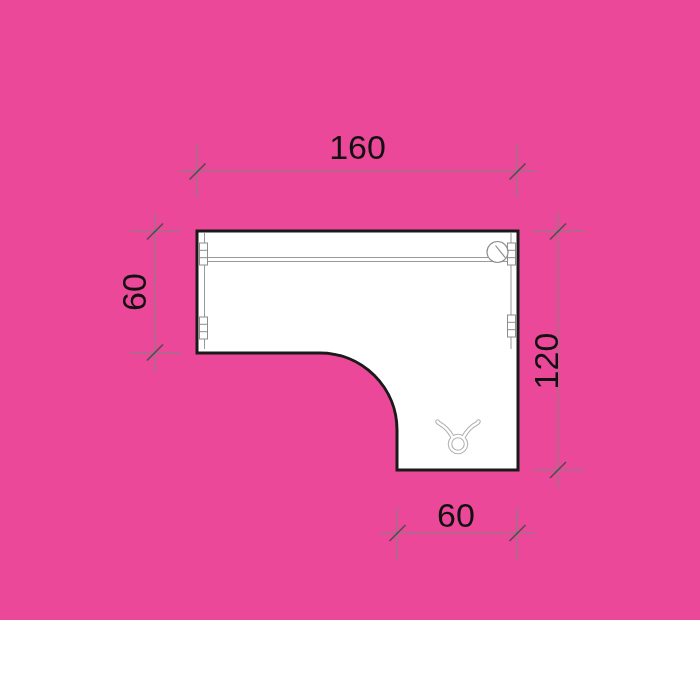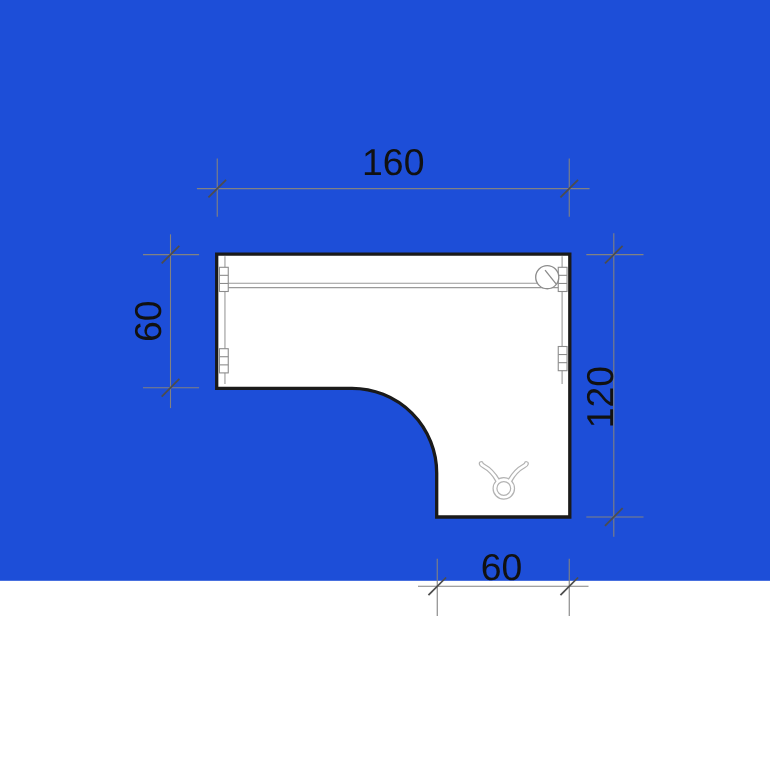--- a/index.html
+++ b/index.html
@@ -6,22 +6,22 @@
     margin: 0;
     padding: 0;
     background: #ffffff;
     width: 700px;
     height: 700px;
     overflow: hidden;
   }
   .canvas {
     position: relative;
     width: 700px;
-    height: 528px;
-    background: #1d4ed8;
+    height: 620px;
+    background: #ec4899;
   }
   svg text {
     font-family: "Liberation Sans", "DejaVu Sans", sans-serif;
     font-size: 34px;
     fill: #111111;
     text-anchor: middle;
   }
   .dim-line, .ext-line {
     stroke: #828282;
     stroke-width: 1;

